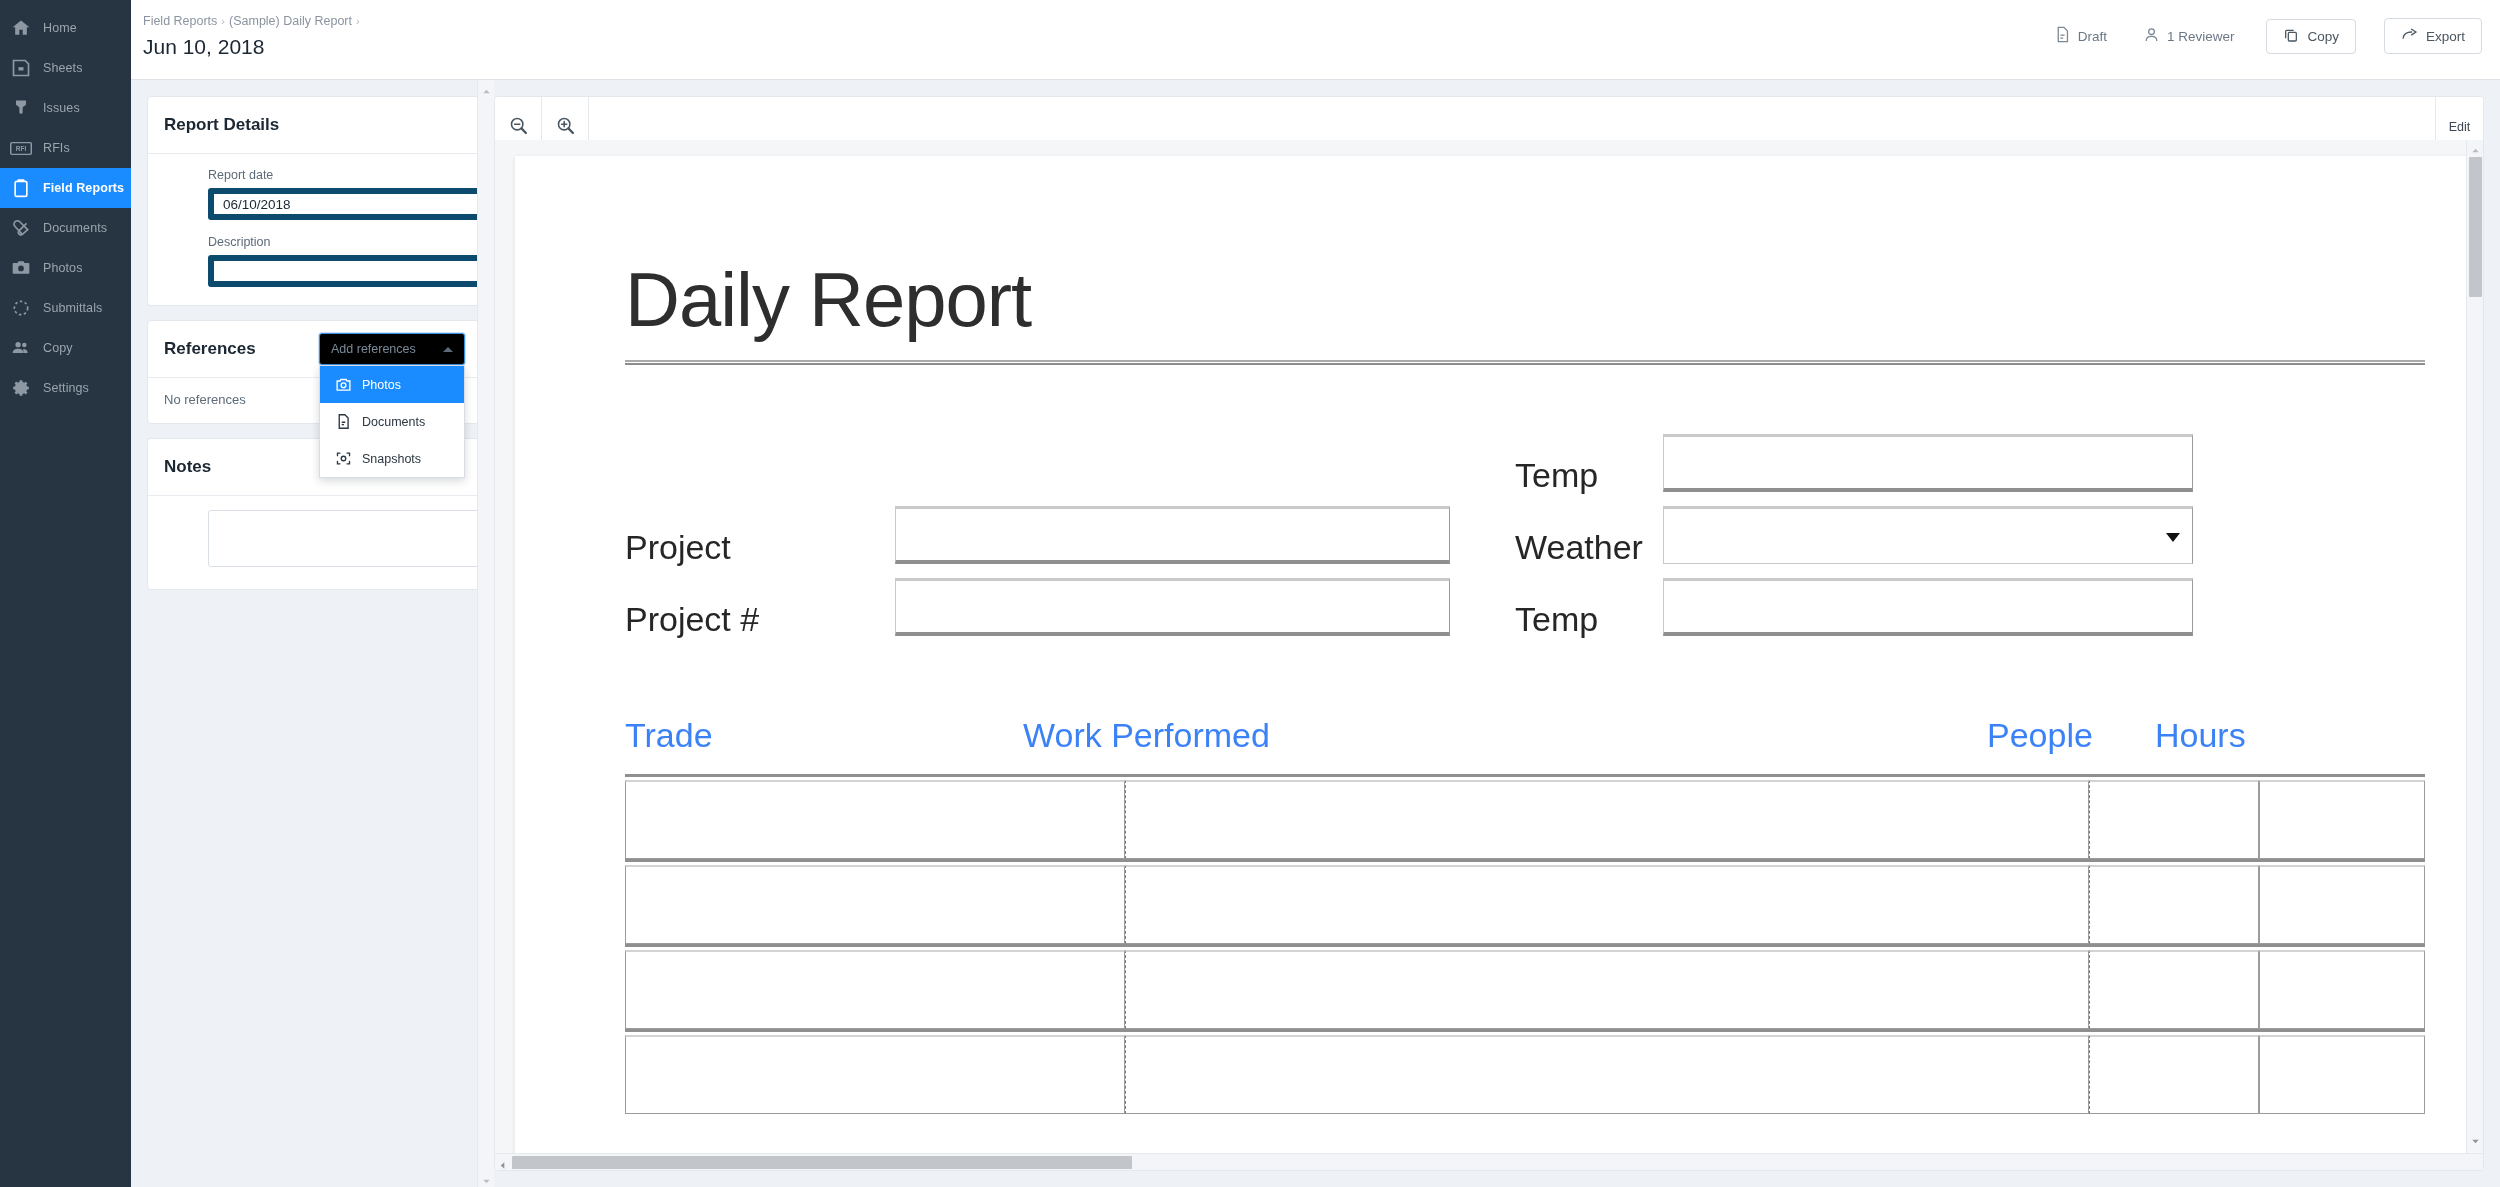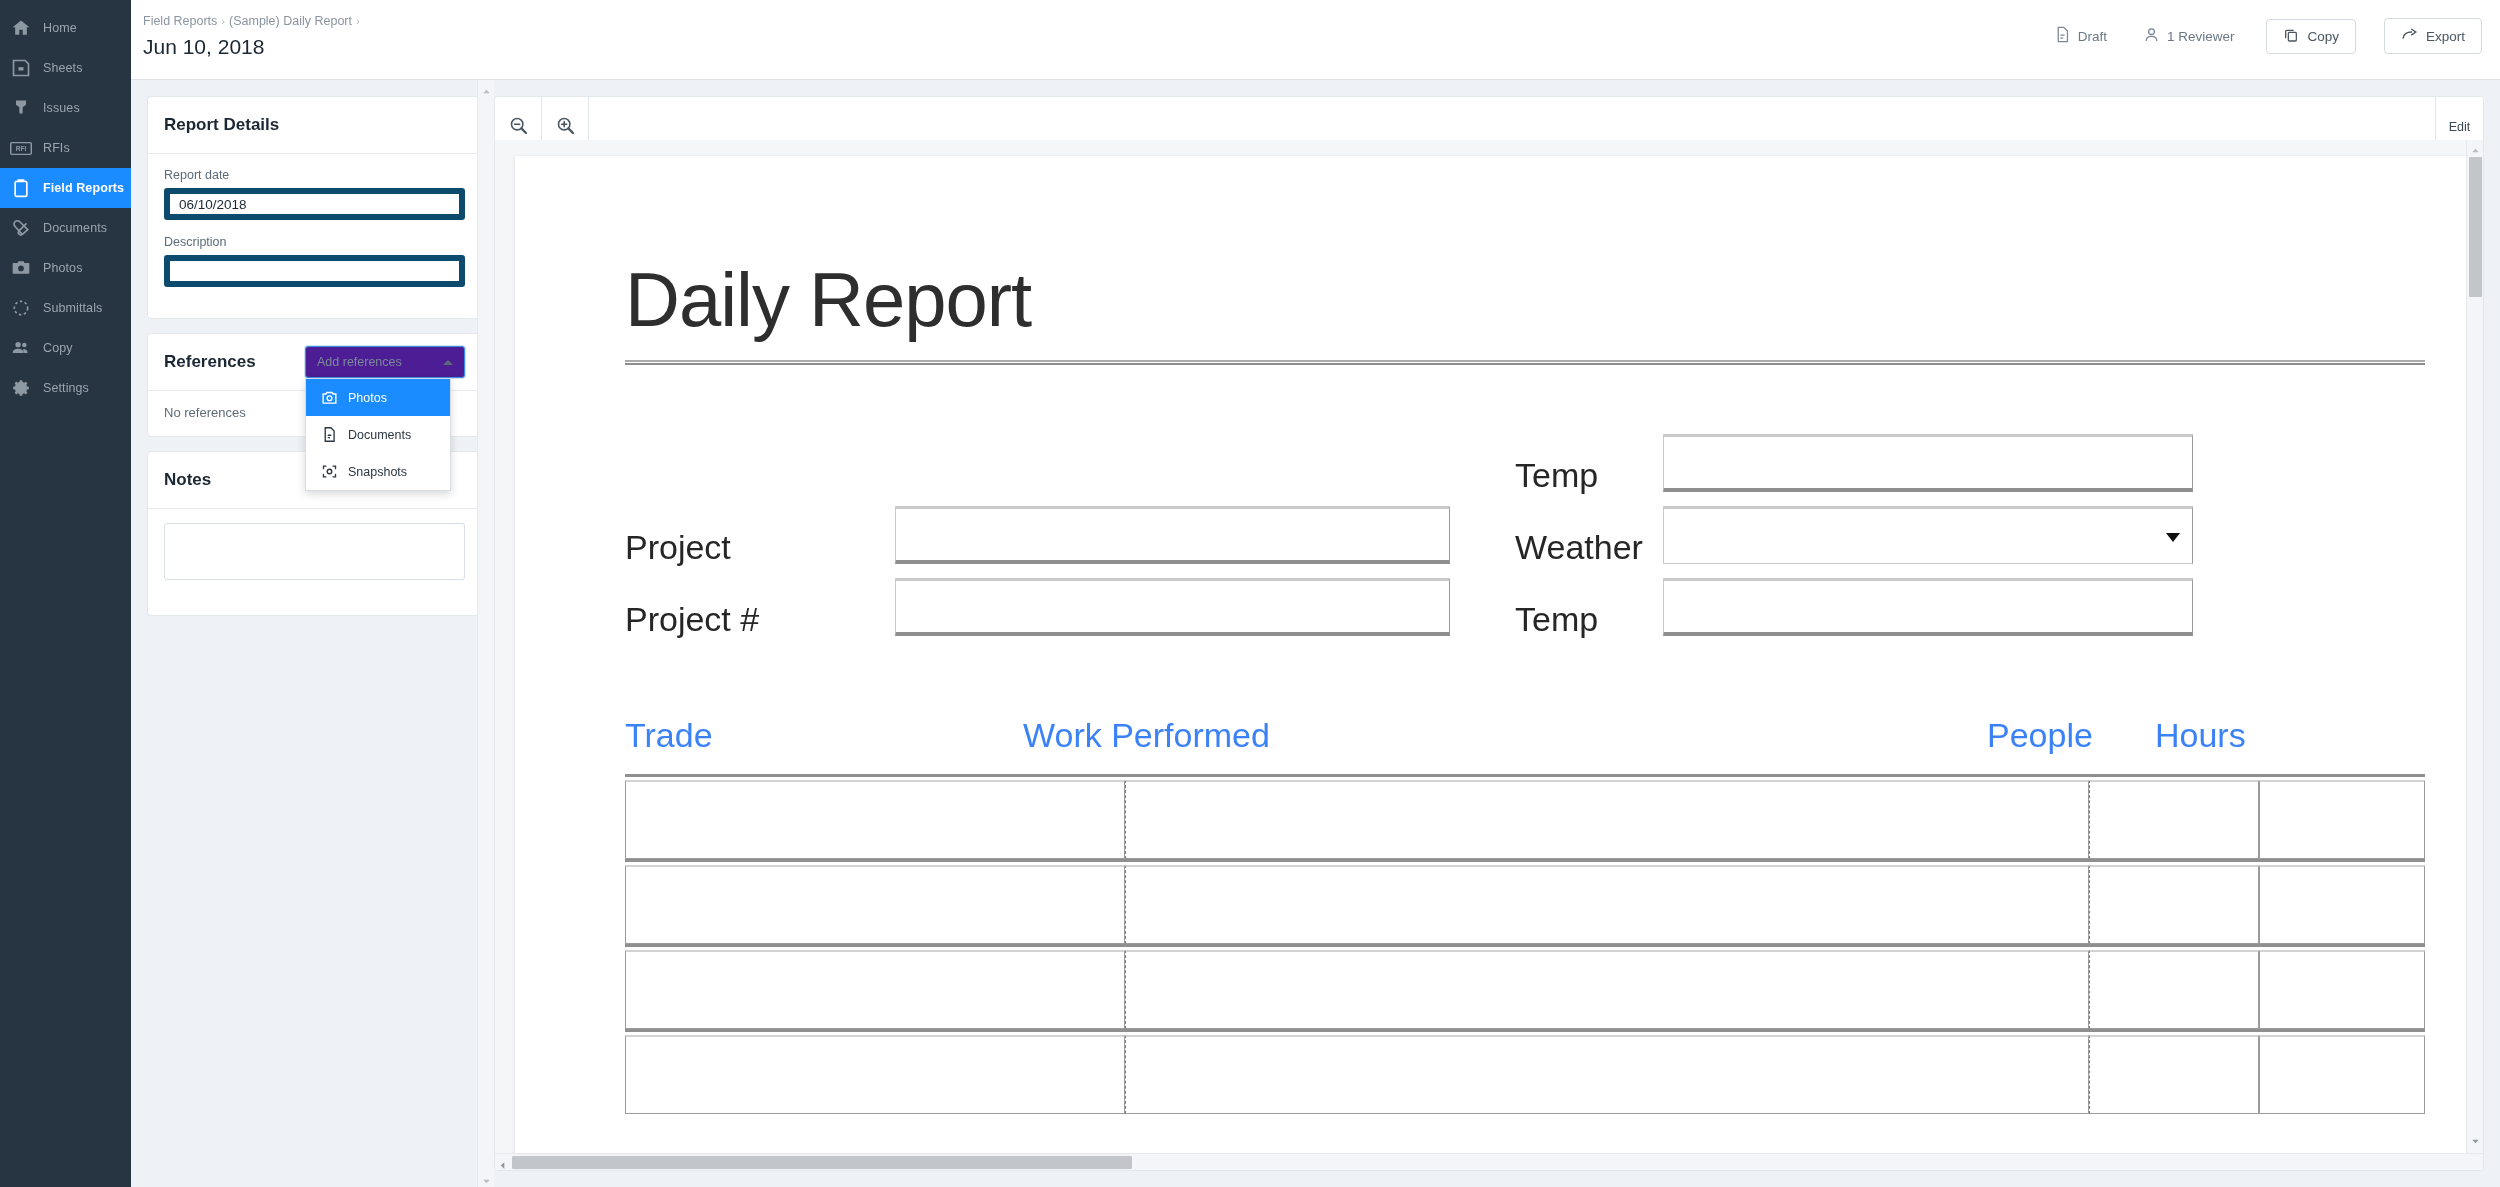--- a/index.html
+++ b/index.html
@@ -85,43 +85,43 @@
     border: 1px solid #e3e8ed; border-radius: 4px;
     margin-bottom: 14px;
     position: relative;
   }
   .panel-head {
     height: 57px; display: flex; align-items: center;
     padding: 0 16px; border-bottom: 1px solid #e8ecf0;
     position: relative;
   }
   .panel-title { font-size: 17px; color: #1b2733; font-weight: bold; text-align: right; }
-  .panel-body { padding: 14px 16px 31px 16px; }
+  .panel-body { padding: 14px 16px 18px 16px; margin-left: 44px; }
   .field-label { font-size: 12.5px; color: #5d6b79; margin-bottom: 6px; }
   .field-input {
     width: 301px; height: 32px;
     border: 6px solid #0c4a6e; border-radius: 3px;
     background: #fff; font-size: 13.5px; color: #1b2733;
     padding: 0 9px; font-family: "Liberation Sans", sans-serif;
   }
   .mb14 { margin-bottom: 15px; }
   .empty-text { font-size: 13px; color: #5d6b79; padding: 14px 16px 16px 16px; }
   .notes-area {
     width: 301px; height: 57px;
     border: 1px solid #d9dfe5; border-radius: 3px;
     background: #fff; resize: none;
     font-family: "Liberation Sans", sans-serif; font-size: 13px;
     padding: 6px 8px;
   }
 
   
   .dd-wrap { position: absolute; right: 14px; top: 12px; z-index: 25; }
   .dd-btn {
-    width: 160px; height: 32px;
-    background: #4c1d95; border: 1px solid #3b8fe0; border-radius: 3px;
+    width: 146px; height: 32px;
+    background: #000000; border: 1px solid #3b8fe0; border-radius: 3px;
     display: flex; align-items: center; justify-content: space-between;
     padding: 0 11px; cursor: pointer;
     box-shadow: 0 0 0 1px rgba(59,143,224,.25);
   }
   .dd-btn .t { font-size: 12.5px; color: #7b8a98; }
   .dd-btn .caret {
     width: 0; height: 0;
     border-left: 5px solid transparent; border-right: 5px solid transparent;
     border-bottom: 5px solid #5d6b79;
   }

